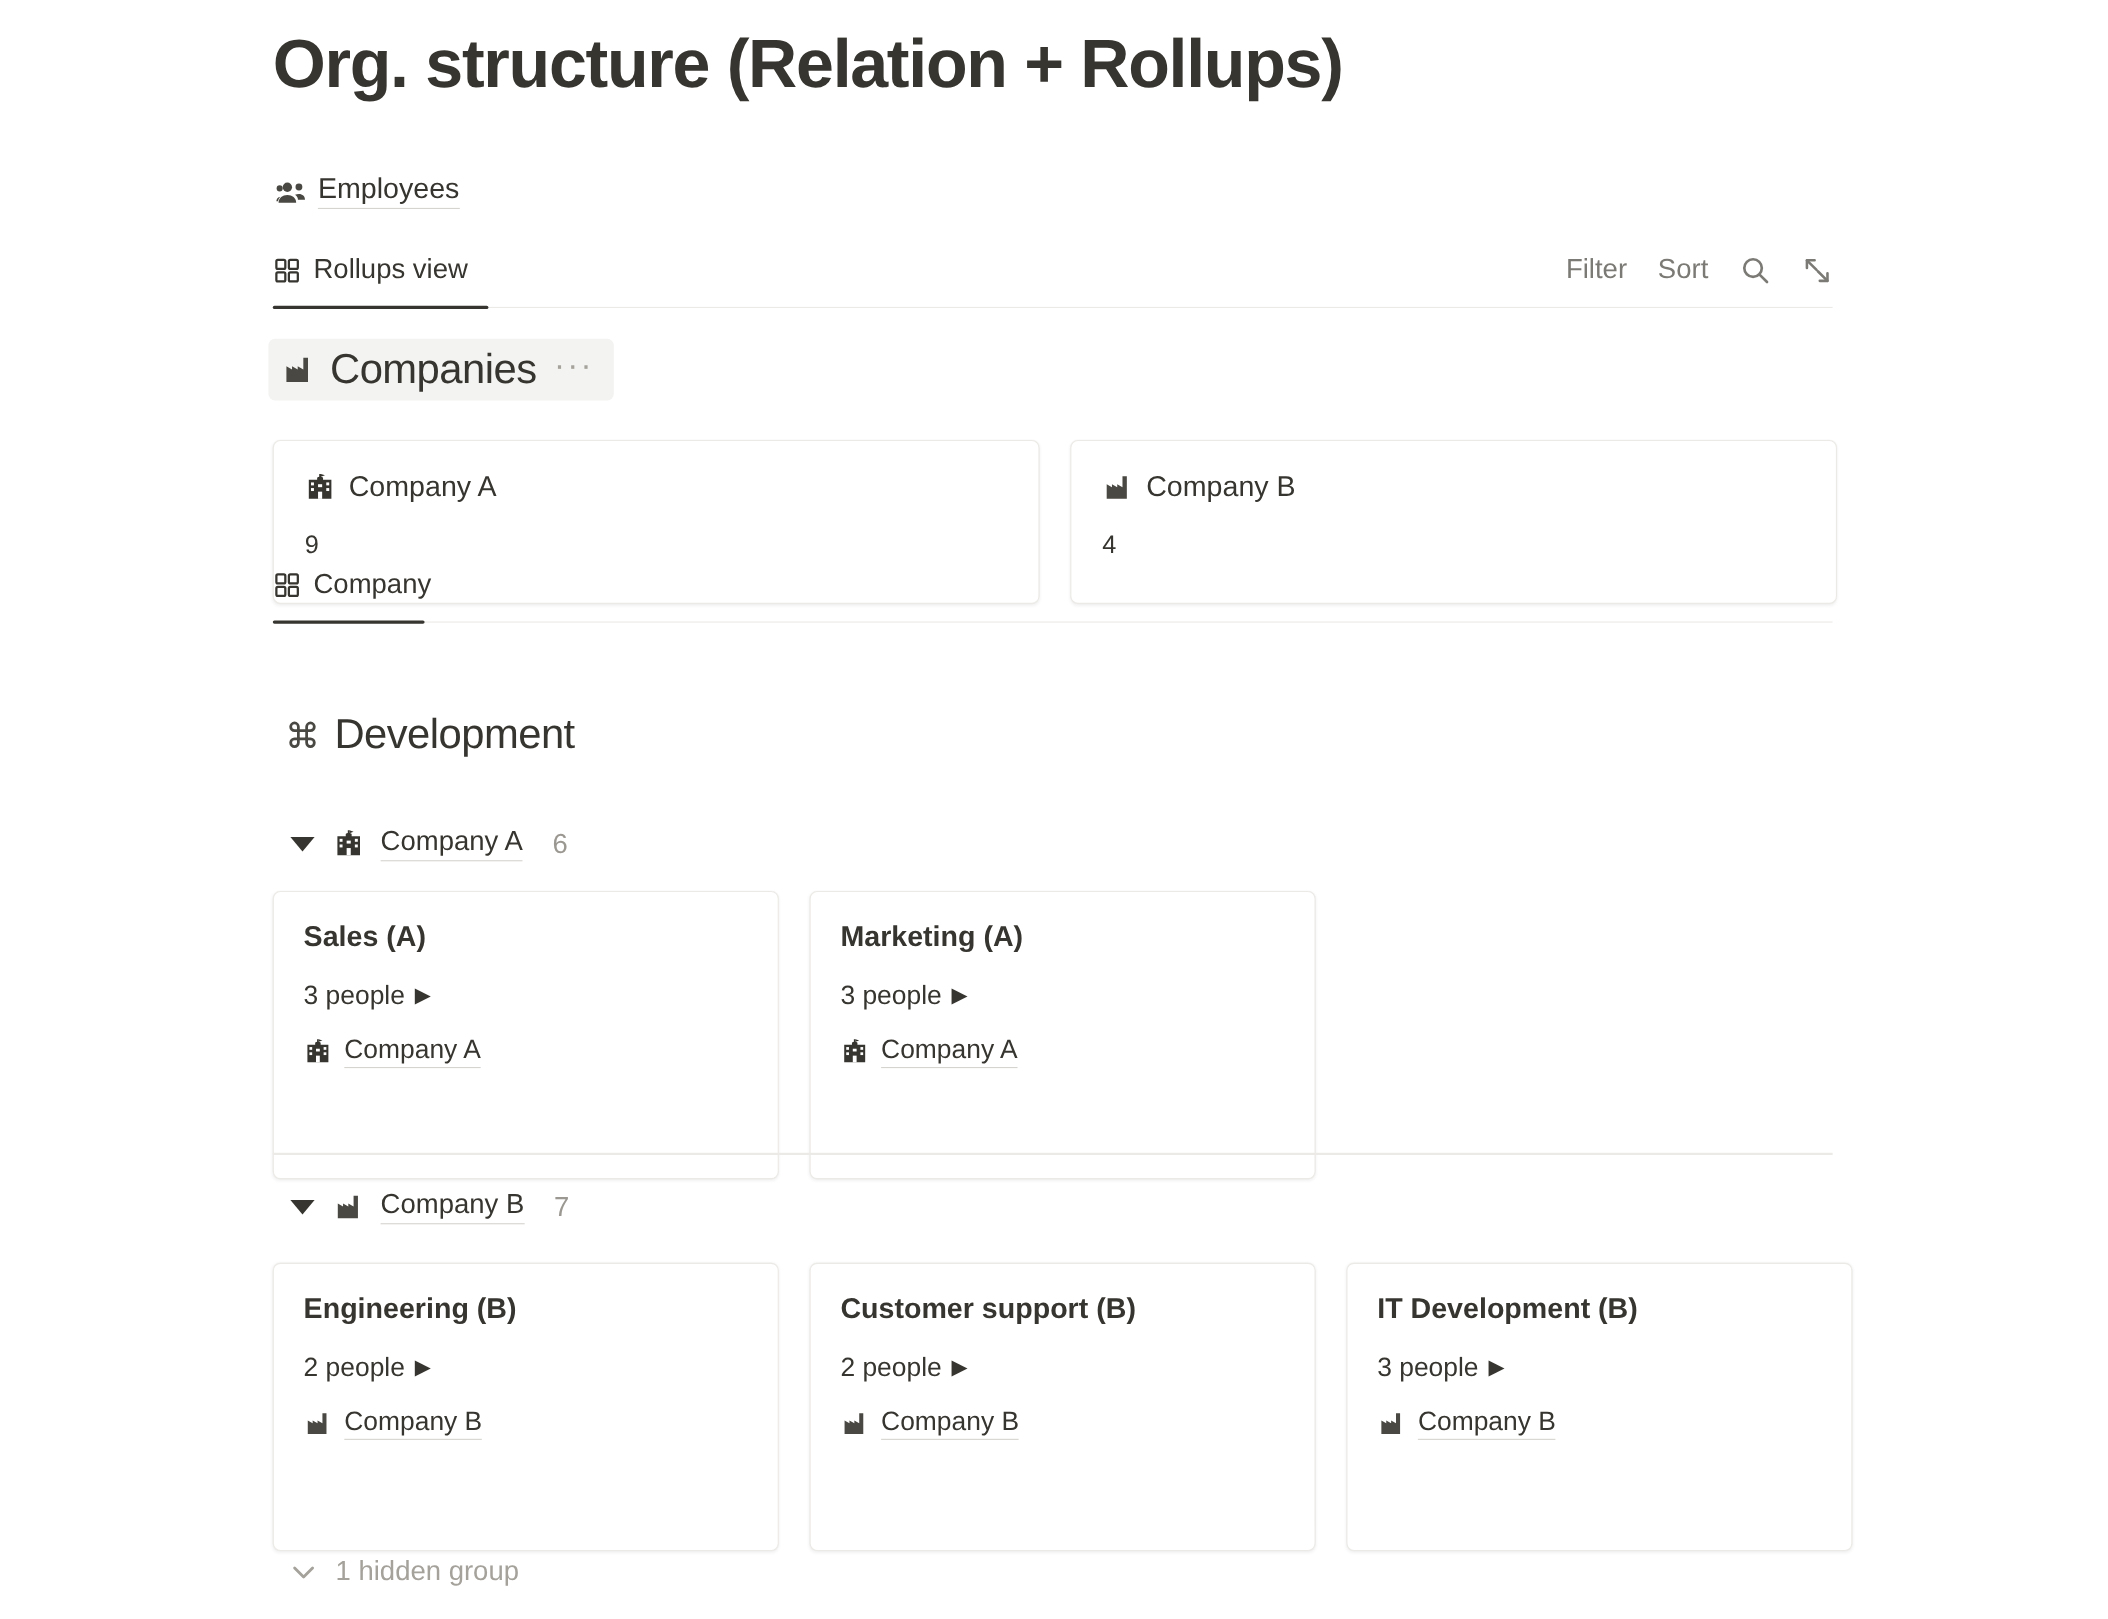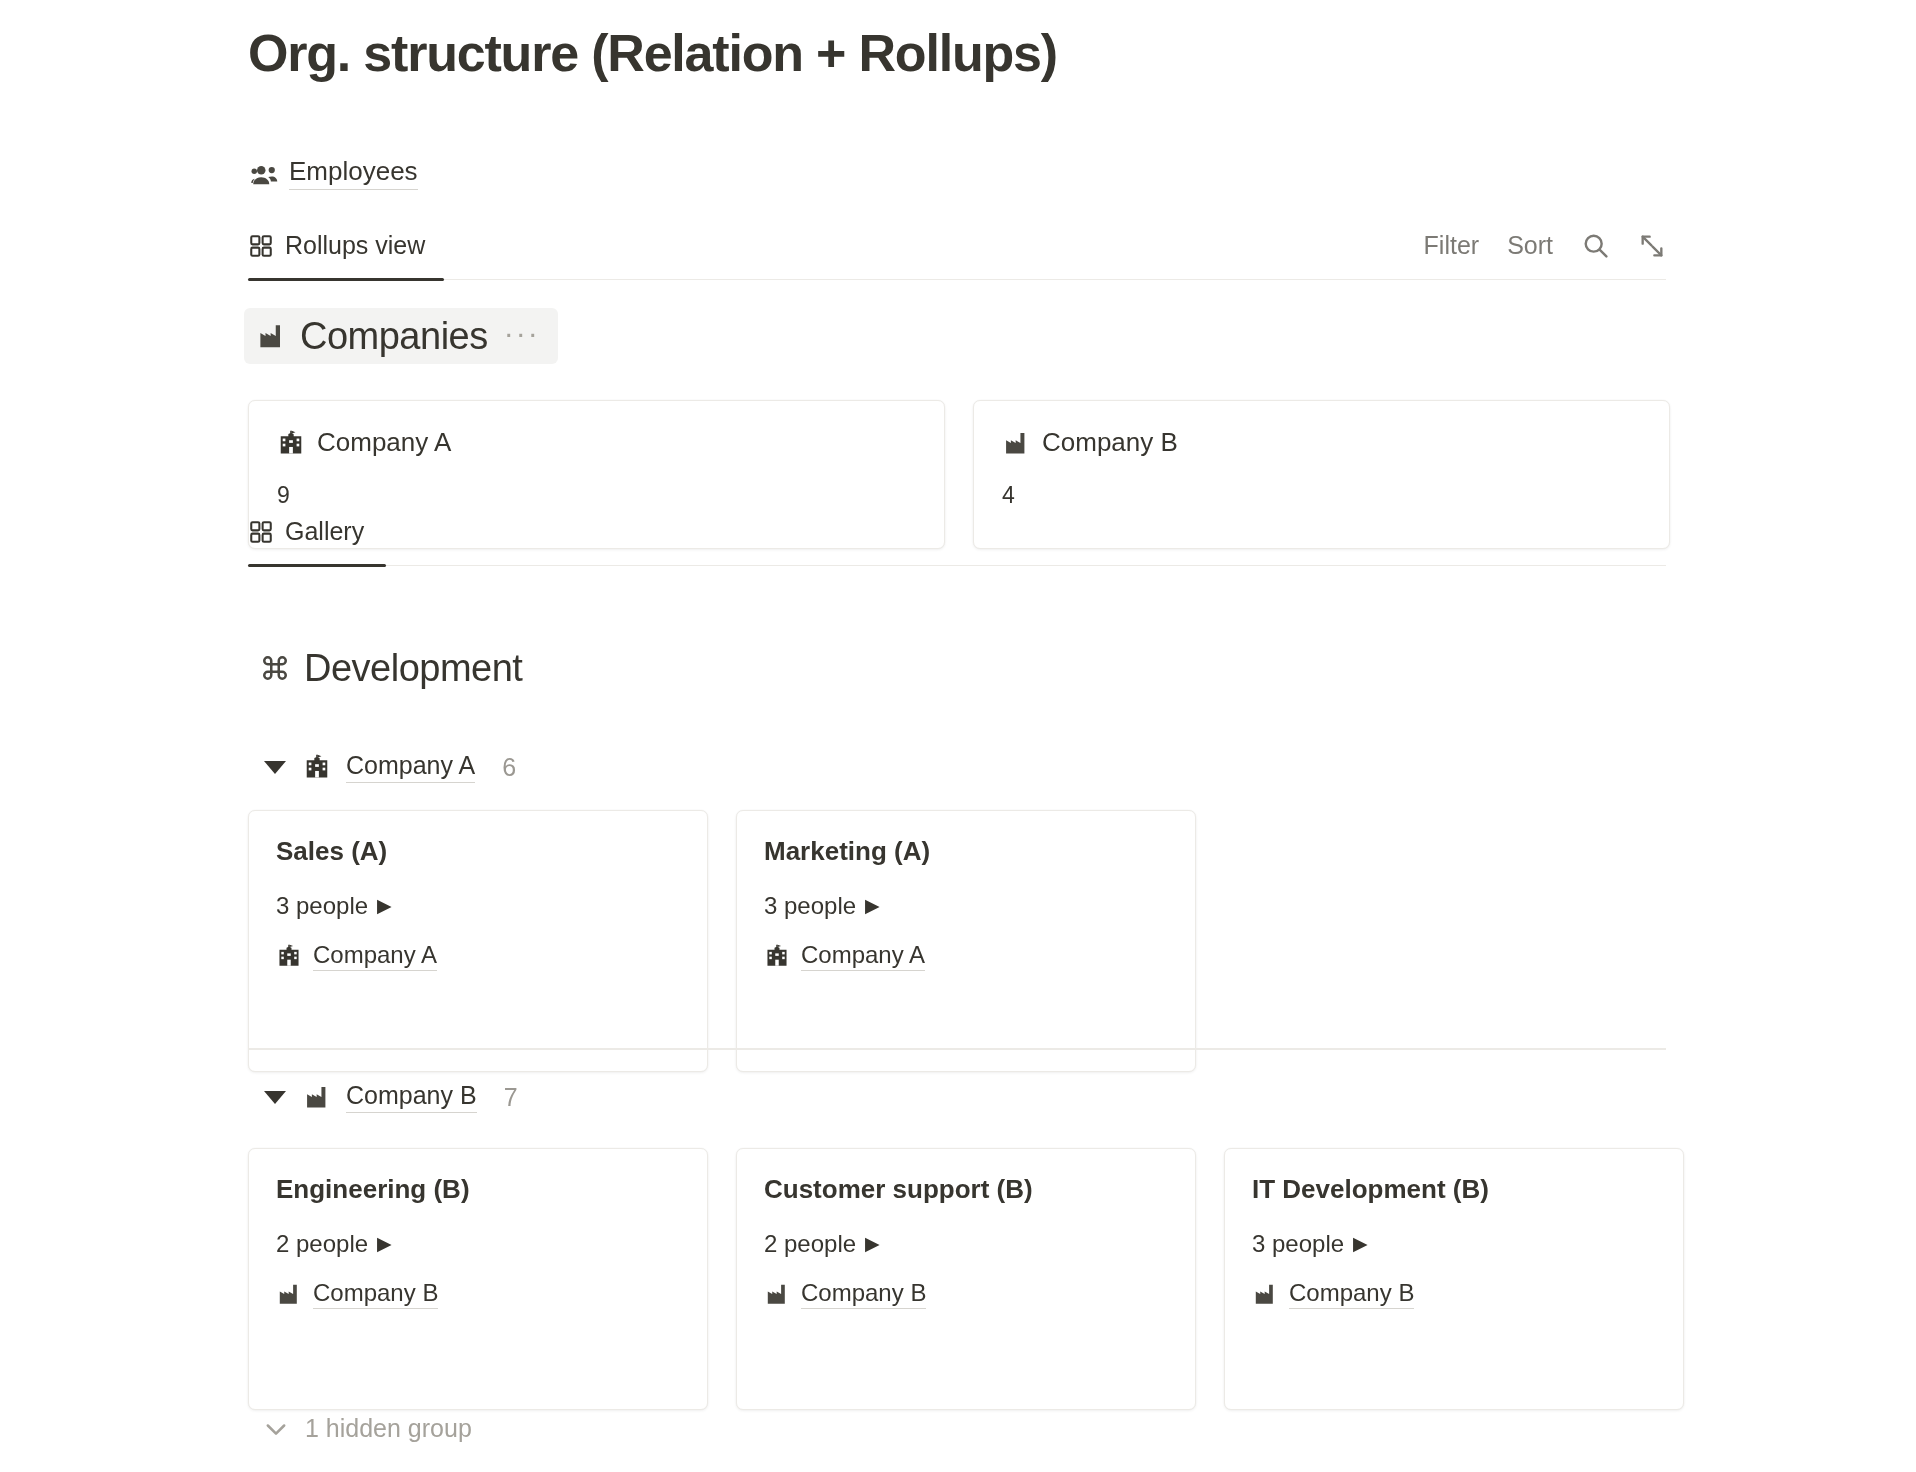--- a/index.html
+++ b/index.html
@@ -18,21 +18,21 @@
     height: 1472px;
     background: #ffffff;
     overflow: hidden;
   }
 
   
   .page-title {
     position: absolute;
     left: 248px;
     top: 22px;
-    font-size: 52px;
+    font-size: 62px;
     font-weight: bold;
     letter-spacing: -1.2px;
     color: #37352f;
     line-height: 1.2;
     white-space: nowrap;
   }
 
   
   .source-row {
     position: absolute;
@@ -369,21 +369,21 @@
   <div class="viewbar two">
     <div class="view-tab w2 active">
       <span class="icn">
         <svg width="26" height="26" viewBox="0 0 24 24" fill="none" stroke="#37352f" stroke-width="1.9">
           <rect x="3" y="3" width="7.5" height="7.5" rx="1.2"></rect>
           <rect x="13.5" y="3" width="7.5" height="7.5" rx="1.2"></rect>
           <rect x="3" y="13.5" width="7.5" height="7.5" rx="1.2"></rect>
           <rect x="13.5" y="13.5" width="7.5" height="7.5" rx="1.2"></rect>
         </svg>
       </span>
-      <span class="tab-text">Gallery</span>
+      <span class="tab-text">Company</span>
     </div>
   </div>
 
   <div class="section-head departments">
     <span class="icn">
       <svg width="30" height="30" viewBox="0 0 24 24" fill="none" stroke="#4a4842" stroke-width="2">
         <path d="M9 9h6v6H9z"></path>
         <path d="M9 9V6.2a2.8 2.8 0 1 0-2.8 2.8H9z"></path>
         <path d="M15 9V6.2a2.8 2.8 0 1 1 2.8 2.8H15z"></path>
         <path d="M9 15v2.8a2.8 2.8 0 1 1-2.8-2.8H9z"></path>

